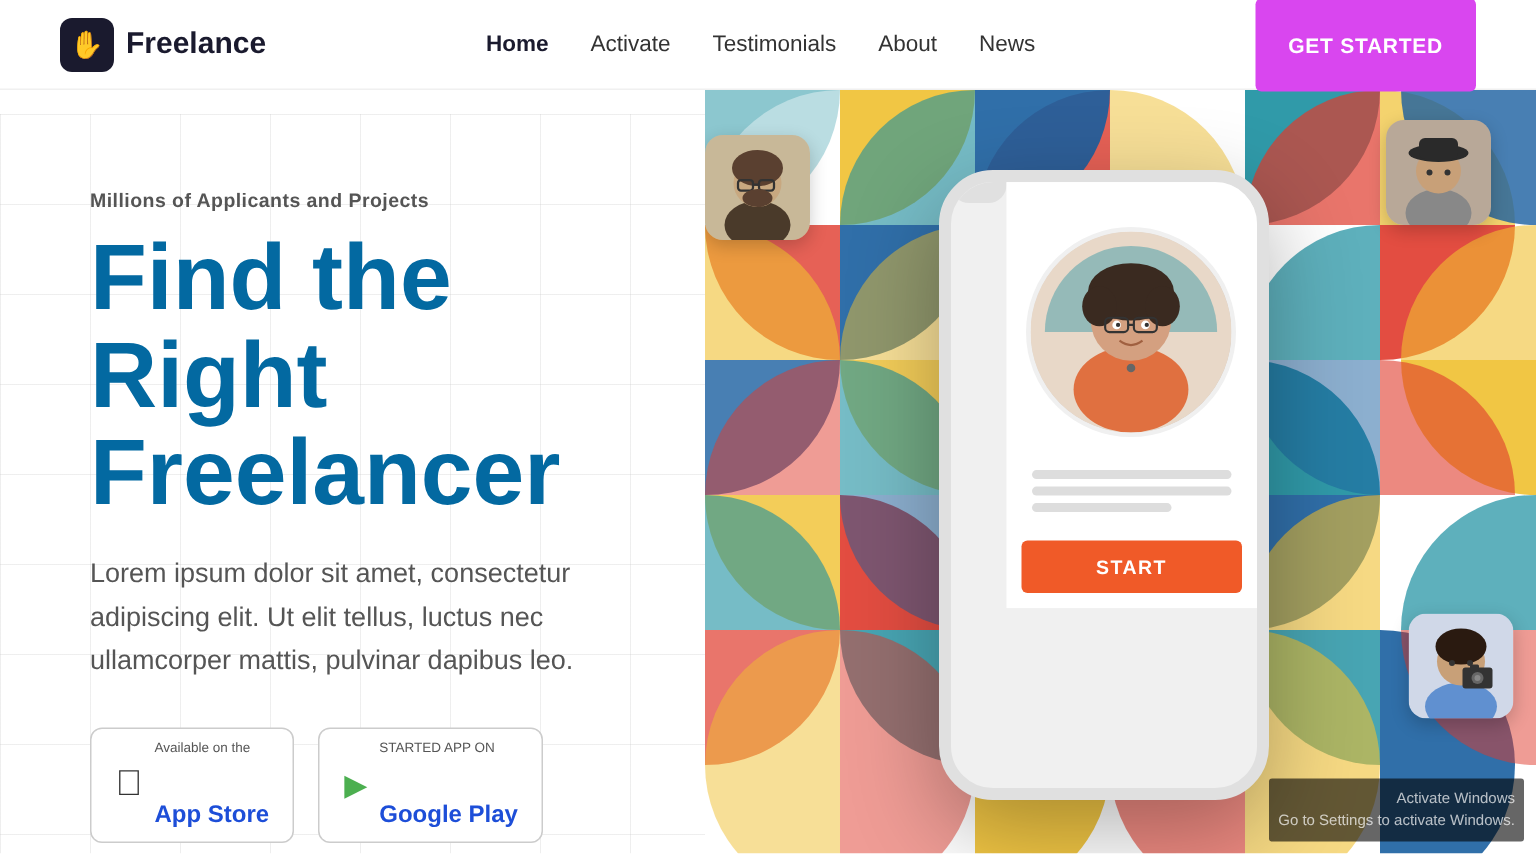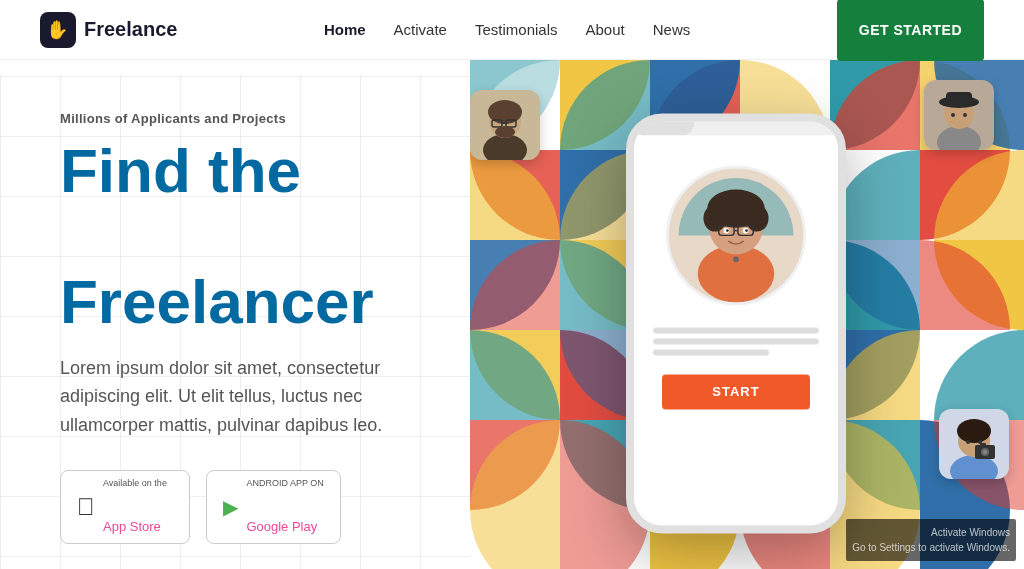--- a/index.html
+++ b/index.html
@@ -54,21 +54,21 @@
       text-decoration: none;
       color: #333;
       font-size: 15px;
       font-weight: 400;
     }
     .nav-links a.active {
       font-weight: 600;
       color: #1a1a2e;
     }
     .btn-get-started {
-      background: #15803d;
+      background: #d946ef;
       color: #fff;
       border: none;
       padding: 23px 22px;
       border-radius: 4px;
       font-size: 14px;
       font-weight: 700;
       cursor: pointer;
       letter-spacing: 0.5px;
       text-transform: uppercase;
     }
@@ -81,21 +81,21 @@
       position: relative;
       overflow: hidden;
     }
 
     
     .hero-left {
       width: 470px;
       padding: 50px 40px 40px 60px;
       display: flex;
       flex-direction: column;
-      justify-content: center;
+      justify-content: space-between;
       position: relative;
       z-index: 5;
       margin-top: 16px;
     }
 
     
     .hero-left::before {
       content: '';
       position: absolute;
       top: 0; left: 0; right: 0; bottom: 0;
@@ -151,23 +151,23 @@
       flex-direction: column;
       text-align: left;
       gap: 31px;
     }
     .store-btn-text .top-label {
       font-size: 9px;
       color: #555;
       line-height: 1;
     }
     .store-btn-text .bottom-label {
-      font-size: 13px;
-      font-weight: 400;
-      color: #ec4899;
+      font-size: 16px;
+      font-weight: 700;
+      color: #1d4ed8;
       line-height: 1.2;
     }
 
     
     .hero-right {
       flex: 1;
       position: relative;
       overflow: hidden;
     }
 
@@ -179,21 +179,21 @@
       transform: translate(-55%, -48%);
       width: 220px;
       height: 420px;
       background: #f0f0f0;
       border-radius: 36px;
       border: 8px solid #e0e0e0;
       box-shadow: 0 20px 60px rgba(0,0,0,0.3);
       overflow: hidden;
       z-index: 20;
       display: flex;
-      flex-direction: column;
+      flex-direction: row;
       align-items: flex-start;
     }
     .phone-notch {
       width: 60px;
       height: 14px;
       background: #e0e0e0;
       border-radius: 0 0 12px 12px;
       margin-top: 0;
     }
     .phone-screen {
@@ -316,36 +316,36 @@
 
   <button class="btn-get-started">GET STARTED</button>
 </nav>
 
 <section class="hero">
 
   <div class="hero-left">
     <p class="hero-subtitle">Millions of Applicants and Projects</p>
     <h1 class="hero-title">
       <span>Find the</span><br>
-      <br>
+      <span>Right</span><br>
       <span>Freelancer</span>
     </h1>
     <p class="hero-description">Lorem ipsum dolor sit amet, consectetur adipiscing elit. Ut elit tellus, luctus nec ullamcorper mattis, pulvinar dapibus leo.</p>
     <div class="store-buttons">
       <button class="store-btn">
         <span class="store-btn-icon"></span>
         <div class="store-btn-text">
           <span class="top-label">Available on the</span>
           <span class="bottom-label">App Store</span>
         </div>
       </button>
       <button class="store-btn">
         <span class="store-btn-icon" style="color:#4CAF50; font-size:20px;">▶</span>
         <div class="store-btn-text">
-          <span class="top-label">ANDROID APP ON</span>
+          <span class="top-label">STARTED APP ON</span>
           <span class="bottom-label">Google Play</span>
         </div>
       </button>
     </div>
   </div>
 
   <div class="hero-right">
 
     <svg class="geo-svg" viewBox="0 0 554 509" xmlns="http://www.w3.org/2000/svg">
 

